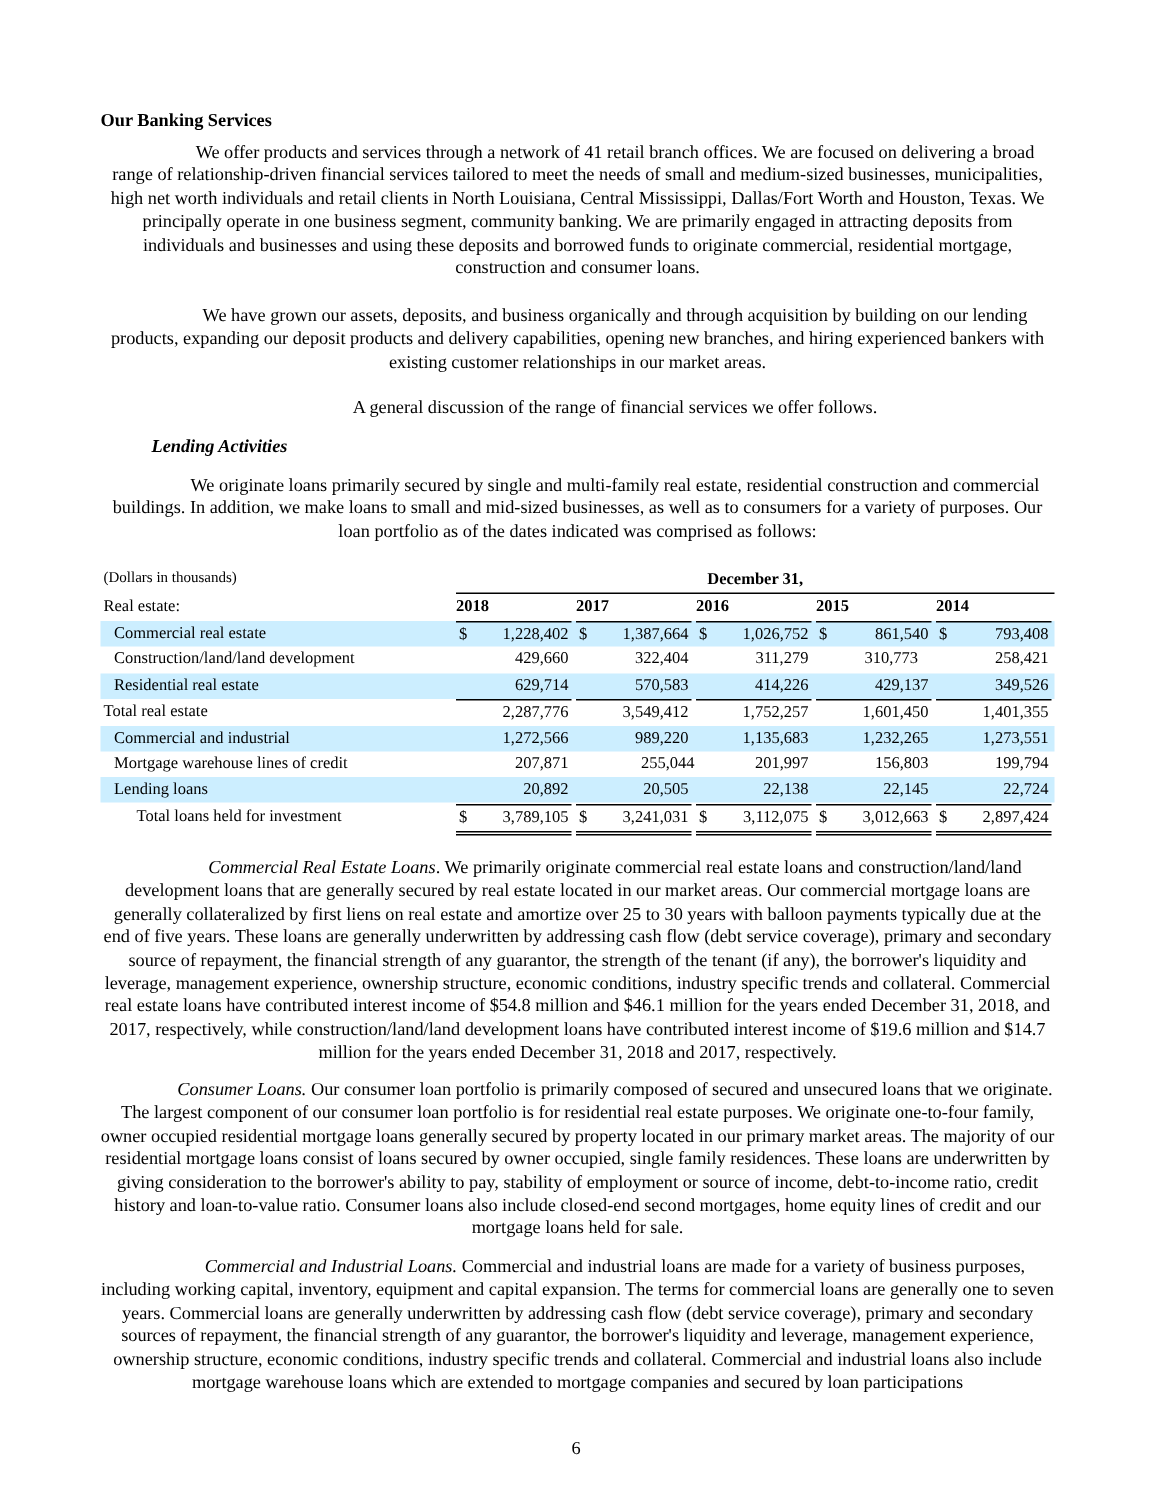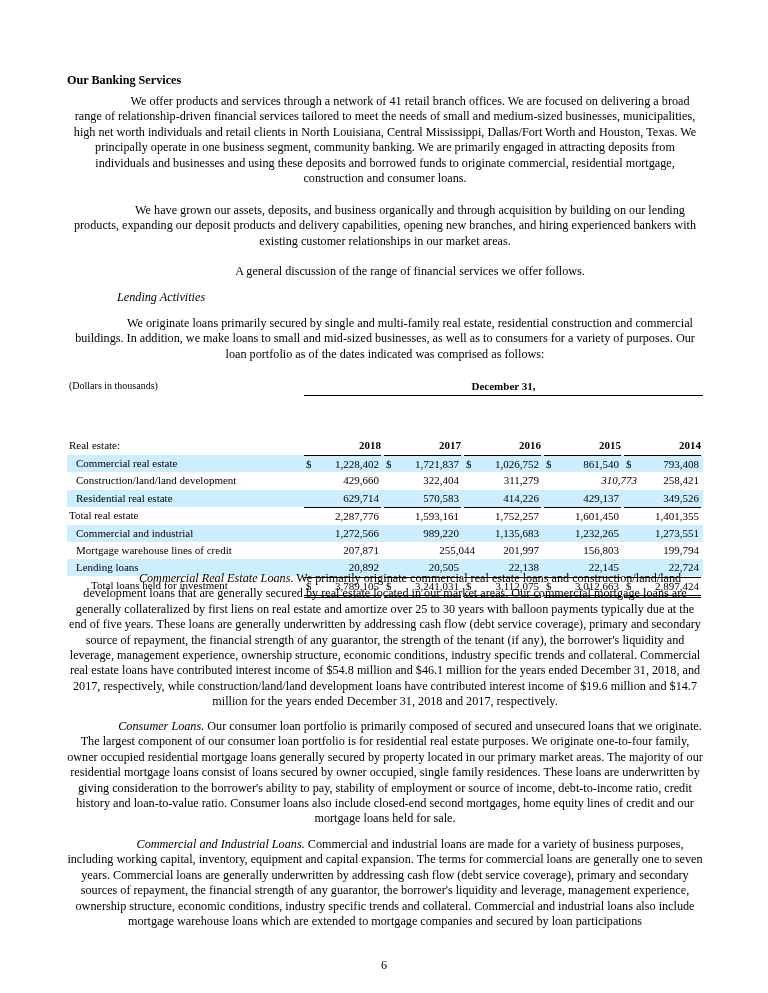--- a/index.html
+++ b/index.html
@@ -4,33 +4,33 @@
   <style>
     html, body { margin: 0; padding: 0; background: #ffffff; }
     body {
       width: 768px; height: 993px; position: relative; overflow: hidden;
       font-family: "Liberation Serif", serif; color: #000; font-size: 12.2px;
     }
     .page { position: absolute; left: 67px; top: 0; width: 636px; }
     h2.section { position: absolute; top: 73px; left: 0; margin: 0; font-size: 12.2px; font-weight: bold; }
     p.para { position: absolute; left: 0; width: 636px; margin: 0; line-height: 15.4px; text-indent: 50px; text-align: center; }
     p.para .lead { font-style: italic; }
-    .subhead { position: absolute; left: 50px; margin: 0; font-weight: normal; font-style: italic; text-align: center; }
+    .subhead { position: absolute; left: 34px; margin: 0; font-weight: bold; font-style: italic; text-align: center; }
 
     
     .loan-table { position: absolute; left: 0; top: 380px; width: 636px; }
     .units { position: absolute; left: 2px; top: 0; font-size: 10px; }
     .dec-head { position: absolute; left: 237px; width: 399px; top: 0; text-align: center; font-weight: bold; font-size: 11px; }
     .hdr-rule { position: absolute; top: 15px; left: 237px; width: 399px; border-top: 1px solid #000; }
-    .row { position: absolute; left: 0; width: 636px; height: 17px; font-size: 11px; line-height: 17px; margin-top: 41px; }
+    .row { position: absolute; left: 0; width: 636px; height: 17px; font-size: 11px; line-height: 17px; }
     .row.shaded { background: #cceeff; }
     .row .label { position: absolute; left: 2px; top: 0; white-space: nowrap; }
     .row .label.ind1 { left: 9px; }
     .row .label.ind2 { left: 24px; }
-    .yearcell { position: absolute; top: 0; text-align: right; font-weight: bold; }
+    .yearcell { position: absolute; top: 0; text-align: left; font-weight: bold; }
     .cell { position: absolute; top: 0; height: 17px; }
     .cell .dollar { position: absolute; left: 2px; }
     .cell .num { position: absolute; right: 2px; }
     .rule-top { border-top: 1px solid #000; }
     .rule-bottom-double { border-bottom: 3px double #000; }
     .page-number { position: absolute; top: 958px; left: 0; width: 768px; text-align: center; font-size: 12.2px; }
   </style>
 </head>
 <body>
 
@@ -57,21 +57,21 @@
       </div>
     <div id="body-rows">
         <div class="row shaded" style="top: 34px;">
           <span class="label ind1">Commercial real estate</span>
           <div class="cell rule-top" style="left: 237px; width: 77px;">
             <span class="dollar">$</span>
             <span class="num">1,228,402</span>
           </div>
           <div class="cell rule-top" style="left: 317px; width: 77px;">
             <span class="dollar">$</span>
-            <span class="num">1,721,837</span>
+            <span class="num">1,387,664</span>
           </div>
           <div class="cell rule-top" style="left: 397px; width: 77px;">
             <span class="dollar">$</span>
             <span class="num">1,026,752</span>
           </div>
           <div class="cell rule-top" style="left: 477px; width: 77px;">
             <span class="dollar">$</span>
             <span class="num">861,540</span>
           </div>
           <div class="cell rule-top" style="left: 557px; width: 77px;">
@@ -83,21 +83,21 @@
           <span class="label ind1">Construction/land/land development</span>
           <div class="cell" style="left: 237px; width: 77px;">
             <span class="num">429,660</span>
           </div>
           <div class="cell" style="left: 317px; width: 77px;">
             <span class="num">322,404</span>
           </div>
           <div class="cell" style="left: 397px; width: 77px;">
             <span class="num">311,279</span>
           </div>
-          <div class="cell" style="left: 495px; width: 77px; font-style: italic;">
+          <div class="cell" style="left: 470px; width: 77px;">
             <span class="num">310,773</span>
           </div>
           <div class="cell" style="left: 557px; width: 77px;">
             <span class="num">258,421</span>
           </div>
         </div>
         <div class="row shaded" style="top: 68.8px;">
           <span class="label ind1">Residential real estate</span>
           <div class="cell" style="left: 237px; width: 77px; text-decoration: underline;">
             <span class="num">629,714</span>
@@ -114,21 +114,21 @@
           <div class="cell" style="left: 557px; width: 77px;">
             <span class="num">349,526</span>
           </div>
         </div>
         <div class="row" style="top: 86.2px;">
           <span class="label">Total real estate</span>
           <div class="cell rule-top" style="left: 237px; width: 77px;">
             <span class="num">2,287,776</span>
           </div>
           <div class="cell rule-top" style="left: 317px; width: 77px;">
-            <span class="num">1,593,161</span>
+            <span class="num">3,549,412</span>
           </div>
           <div class="cell rule-top" style="left: 397px; width: 77px; text-align: right;">
             <span class="num">1,752,257</span>
           </div>
           <div class="cell rule-top" style="left: 477px; width: 77px;">
             <span class="num">1,601,450</span>
           </div>
           <div class="cell rule-top" style="left: 557px; width: 77px;">
             <span class="num">1,401,355</span>
           </div>
@@ -149,21 +149,21 @@
           </div>
           <div class="cell" style="left: 557px; width: 77px;">
             <span class="num">1,273,551</span>
           </div>
         </div>
         <div class="row" style="top: 121px;">
           <span class="label ind1">Mortgage warehouse lines of credit</span>
           <div class="cell" style="left: 237px; width: 77px;">
             <span class="num">207,871</span>
           </div>
-          <div class="cell" style="left: 333px; width: 77px;">
+          <div class="cell" style="left: 321px; width: 77px;">
             <span class="num">255,044</span>
           </div>
           <div class="cell" style="left: 397px; width: 77px;">
             <span class="num">201,997</span>
           </div>
           <div class="cell" style="left: 477px; width: 77px;">
             <span class="num">156,803</span>
           </div>
           <div class="cell" style="left: 557px; width: 77px;">
             <span class="num">199,794</span>

